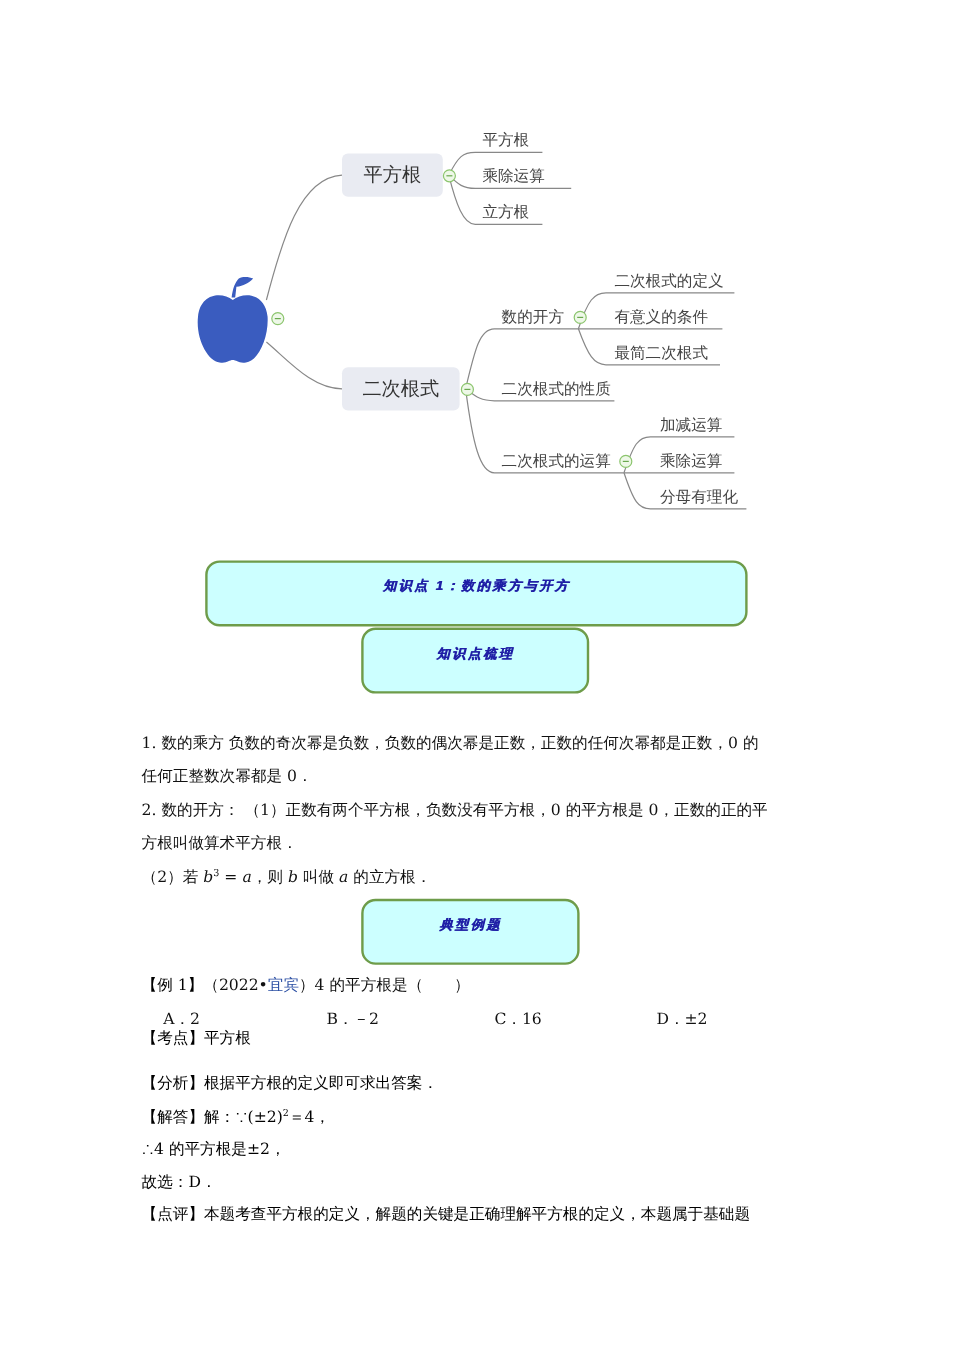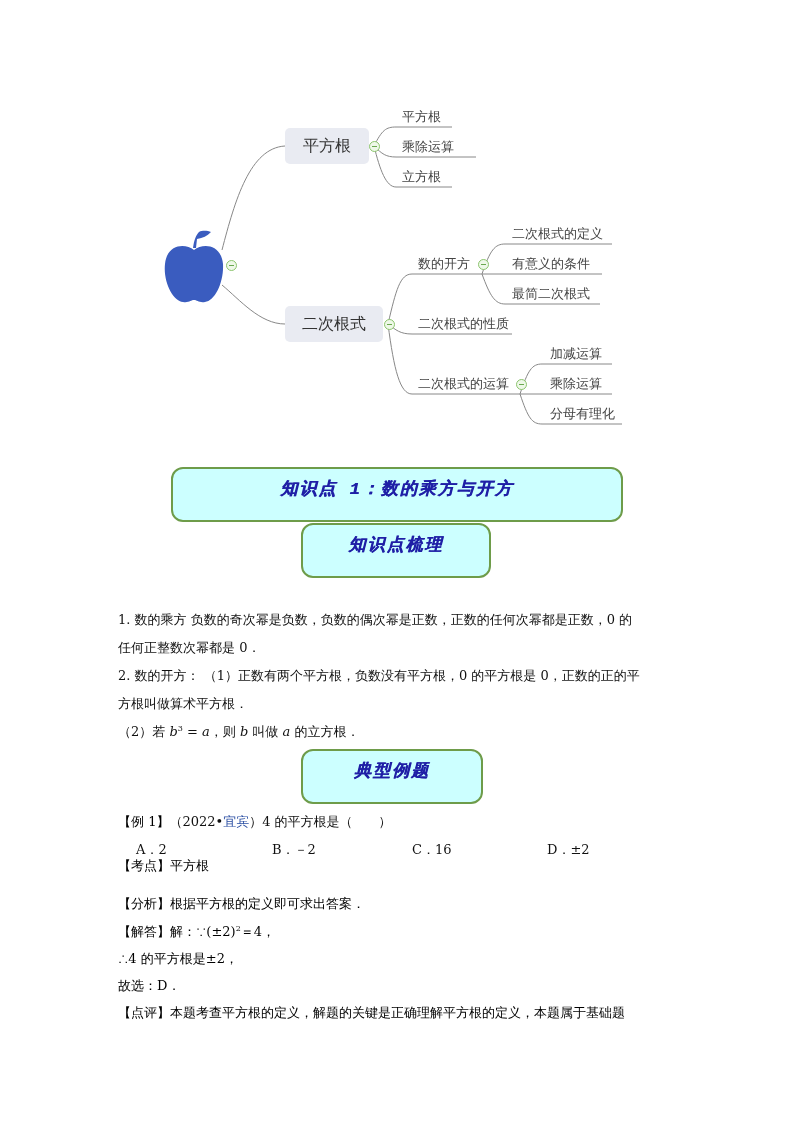--- a/index.html
+++ b/index.html
@@ -11,22 +11,22 @@
                   font-size: 16px; color: #333; text-align: center; }
   .mm-leaf { position: absolute; font-size: 13px; color: #444; white-space: nowrap; }
   .mm-collapse { position: absolute; width: 9px; height: 9px; border: 1px solid #8cc56e;
                  border-radius: 50%; background: #eef8e8; }
   .mm-collapse::after { content: ""; position: absolute; left: 2px; right: 2px; top: 4px;
                         height: 1px; background: #6aa84f; }
   svg.lines { position: absolute; left: 0; top: 0; }
   
   .banner { position: absolute; background: #ccffff; border: 2px solid #6e9c4a;
             border-radius: 12px; box-sizing: border-box; text-align: center; }
-  .banner-text { font-family: Liberation Mono, monospace; font-weight: bold; font-style: italic;
-                 color: #1f1fa6; font-size: 17px; letter-spacing: 2px;
+  .banner-text { font-family: Liberation Sans, sans-serif; font-weight: bold; font-style: italic;
+                 color: #1f1fa6; font-size: 11px; letter-spacing: 2px;
                  text-shadow: 0.6px 0 0 #1f1fa6; }
   
   .para { position: absolute; left: 118px; font-family: "DejaVu Serif", serif;
           font-size: 13px; line-height: 28px; color: #111; white-space: nowrap; }
   .b { font-weight: normal; }
   .red { color: #000000; }
   .blue { color: #2b4fa3; }
   .math { font-family: "DejaVu Serif", serif; font-style: italic; }
   sup { font-size: 8px; line-height: 0; }
 </style>

